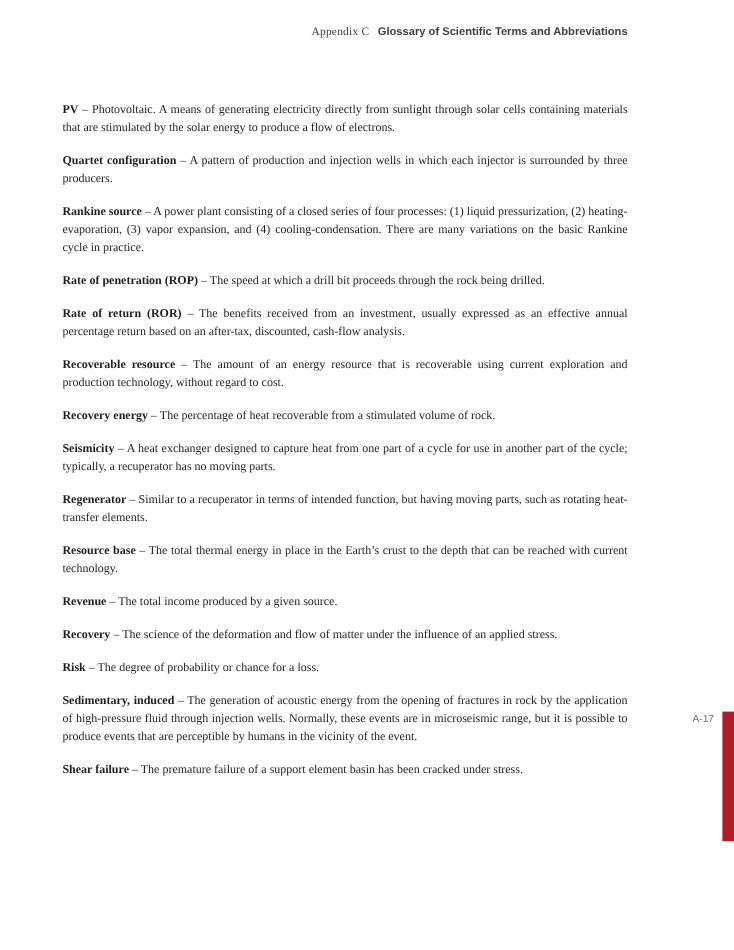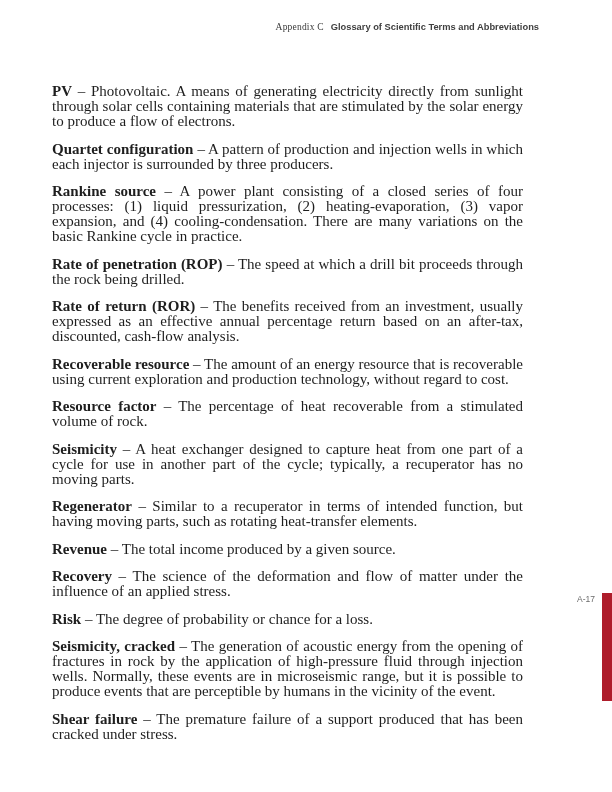--- a/index.html
+++ b/index.html
@@ -13,21 +13,21 @@
   .page{
     position:relative;
     width:612px;height:792px;
     background:#ffffff;
     overflow:hidden;
     font-family:"Liberation Serif", serif;
   }
   .running-header{
     position:absolute;
     top:16px;
-    left:16px;
+    left:0;
     width:523px;
     text-align:right;
     white-space:nowrap;
   }
   .running-header .appendix{
     font-family:"Liberation Serif", serif;
     font-size:9.5px;
     color:var(--header-serif);
     letter-spacing:0.2px;
   }
@@ -40,21 +40,21 @@
     letter-spacing:0px;
   }
   .glossary{
     position:absolute;
     top:84px;
     left:52px;
     width:471px;
   }
   .entry{
     margin:0 0 12.5px 0;
-    font-size:15px;
+    font-size:10px;
     line-height:15px;
     color:var(--body-text);
     text-align:justify;
   }
   .entry b{
     font-weight:bold;
   }
   .page-marker{
     position:absolute;
     top:594px;
@@ -83,27 +83,28 @@
     <span class="appendix">Appendix C</span><span class="doc-title">Glossary of Scientific Terms and Abbreviations</span>
   </div>
 
   <div class="glossary" id="glossary">
       <p class="entry"><b>PV</b><span> – Photovoltaic. A means of generating electricity directly from sunlight through solar cells containing materials that are stimulated by the solar energy to produce a flow of electrons.</span></p>
       <p class="entry"><b>Quartet configuration</b><span> – A pattern of production and injection wells in which each injector is surrounded by three producers.</span></p>
       <p class="entry"><b>Rankine source</b><span> – A power plant consisting of a closed series of four processes: (1) liquid pressurization, (2) heating-evaporation, (3) vapor expansion, and (4) cooling-condensation. There are many variations on the basic Rankine cycle in practice.</span></p>
       <p class="entry"><b>Rate of penetration (ROP)</b><span> – The speed at which a drill bit proceeds through the rock being drilled.</span></p>
       <p class="entry"><b>Rate of return (ROR)</b><span> – The benefits received from an investment, usually expressed as an effective annual percentage return based on an after-tax, discounted, cash-flow analysis.</span></p>
       <p class="entry"><b>Recoverable resource</b><span> – The amount of an energy resource that is recoverable using current exploration and production technology, without regard to cost.</span></p>
-      <p class="entry"><b>Resource factor</b><span> – The percentage of heat recoverable from a stimulated volume of rock.</span></p>
+      <p class="entry"><b>Recovery energy</b><span> – The percentage of heat recoverable from a stimulated volume of rock.</span></p>
       <p class="entry"><b>Seismicity</b><span> – A heat exchanger designed to capture heat from one part of a cycle for use in another part of the cycle; typically, a recuperator has no moving parts.</span></p>
       <p class="entry"><b>Regenerator</b><span> – Similar to a recuperator in terms of intended function, but having moving parts, such as rotating heat-transfer elements.</span></p>
+      <p class="entry"><b>Resource base</b><span> – The total thermal energy in place in the Earth’s crust to the depth that can be reached with current technology.</span></p>
       <p class="entry"><b>Revenue</b><span> – The total income produced by a given source.</span></p>
       <p class="entry"><b>Recovery</b><span> – The science of the deformation and flow of matter under the influence of an applied stress.</span></p>
       <p class="entry"><b>Risk</b><span> – The degree of probability or chance for a loss.</span></p>
-      <p class="entry"><b>Seismicity, cracked</b><span> – The generation of acoustic energy from the opening of fractures in rock by the application of high-pressure fluid through injection wells. Normally, these events are in microseismic range, but it is possible to produce events that are perceptible by humans in the vicinity of the event.</span></p>
-      <p class="entry"><b>Shear failure</b><span> – The premature failure of a support produced that has been cracked under stress.</span></p>
+      <p class="entry"><b>Sedimentary, induced</b><span> – The generation of acoustic energy from the opening of fractures in rock by the application of high-pressure fluid through injection wells. Normally, these events are in microseismic range, but it is possible to produce events that are perceptible by humans in the vicinity of the event.</span></p>
+      <p class="entry"><b>Shear failure</b><span> – The premature failure of a support element basin has been cracked under stress.</span></p>
     </div>
 
   <div class="page-marker">A-17</div>
 
   <div class="edge-tab"></div>
 
 </div>
 
 </body></html>

